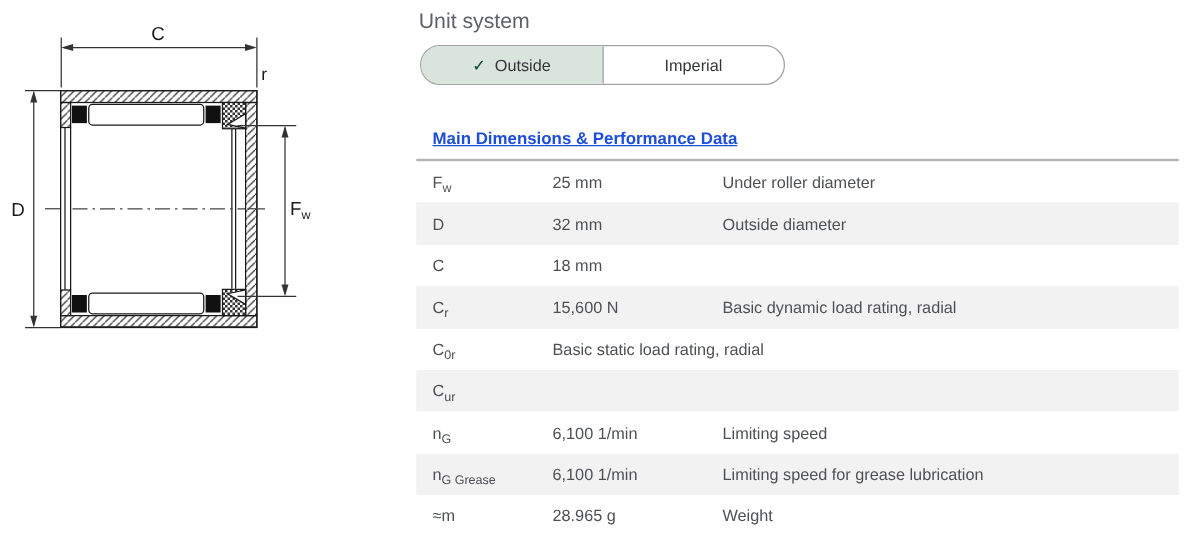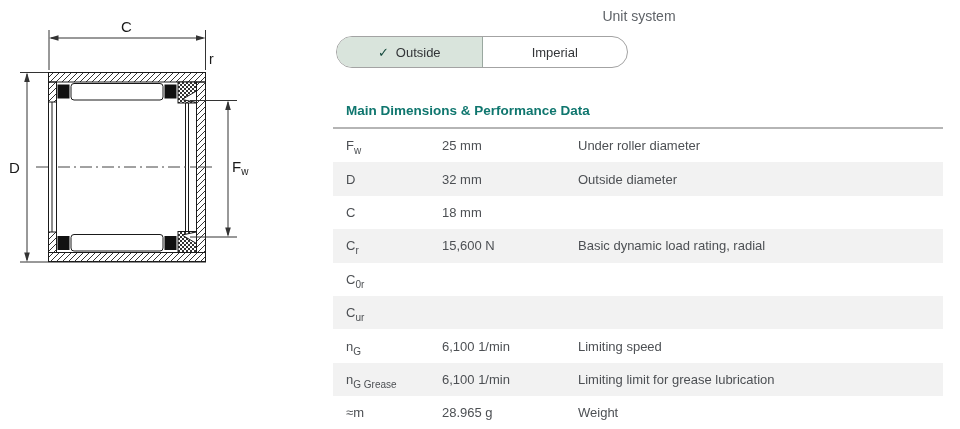--- a/index.html
+++ b/index.html
@@ -8,34 +8,34 @@
     background:#ffffff; font-family:"Liberation Sans", sans-serif;
     -webkit-font-smoothing:antialiased;
   }
 
   
   .drawing-wrap { position:absolute; left:0; top:0; width:330px; height:429px; }
 
   
   .panel { position:absolute; left:333px; top:0; width:610px; }
 
-  .unit-label { margin:10px 0 0 2px; font-size:14px; line-height:13px; color:#5f6368;text-align:center; }
+  .unit-label { margin:10px 0 0 2px; font-size:17px; line-height:13px; color:#5f6368; }
 
   .toggle {
     margin:13px 0 0 3px; width:292px; height:32px; box-sizing:border-box;
     border:1px solid #a3a3a3; border-radius:17px; display:flex; overflow:hidden; background:#fff;
   }
   .seg {
     flex:1; display:flex; align-items:center; justify-content:center;
     font-size:13px; color:#333538; cursor:pointer; user-select:none;
   }
   .seg.selected { background:#d9e4dc; border-right:1px solid #9aa8a0; gap:7px; }
   .check { color:#154a3e; font-size:13px; line-height:1; }
 
-  .table-title { margin:35px 0 0 0; padding-left:13px; font-size:13.5px; line-height:16px; font-weight:bold; color:#0f766e; }
+  .table-title { margin:35px 0 0 0; padding-left:13px; font-size:13.5px; line-height:16px; font-weight:bold; color:#1d4ed8;text-decoration:underline; }
 
   .dtable { margin-top:8px; border-top:2px solid #b5b5b5; }
   .trow {
     display:flex; align-items:center; height:33.4px; box-sizing:border-box;
     padding-left:13px; font-size:13px; color:#4d5054;
   }
   .trow:nth-child(even) { background:#f2f2f2; }
   .c-label { width:96px; flex:none; }
   .c-value { width:136px; flex:none; }
   .c-desc  { flex:1; }
@@ -161,36 +161,37 @@
     </div>
 
     <div class="trow">
       <span class="c-label"><span>C</span><sub>r</sub></span>
       <span class="c-value">15,600 N</span>
       <span class="c-desc">Basic dynamic load rating, radial</span>
     </div>
 
     <div class="trow">
       <span class="c-label"><span>C</span><sub>0r</sub></span>
+      <span class="c-desc">Basic static load rating, radial</span>
     </div>
 
     <div class="trow">
       <span class="c-label"><span>C</span><sub>ur</sub></span>
     </div>
 
     <div class="trow">
       <span class="c-label"><span>n</span><sub>G</sub></span>
       <span class="c-value">6,100 1/min</span>
       <span class="c-desc">Limiting speed</span>
     </div>
 
     <div class="trow">
       <span class="c-label"><span>n</span><sub>G Grease</sub></span>
       <span class="c-value">6,100 1/min</span>
-      <span class="c-desc">Limiting limit for grease lubrication</span>
+      <span class="c-desc">Limiting speed for grease lubrication</span>
     </div>
 
     <div class="trow">
       <span class="c-label"><span>≈m</span><sub></sub></span>
       <span class="c-value">28.965 g</span>
       <span class="c-desc">Weight</span>
     </div>
 
   </div>
 </div>

